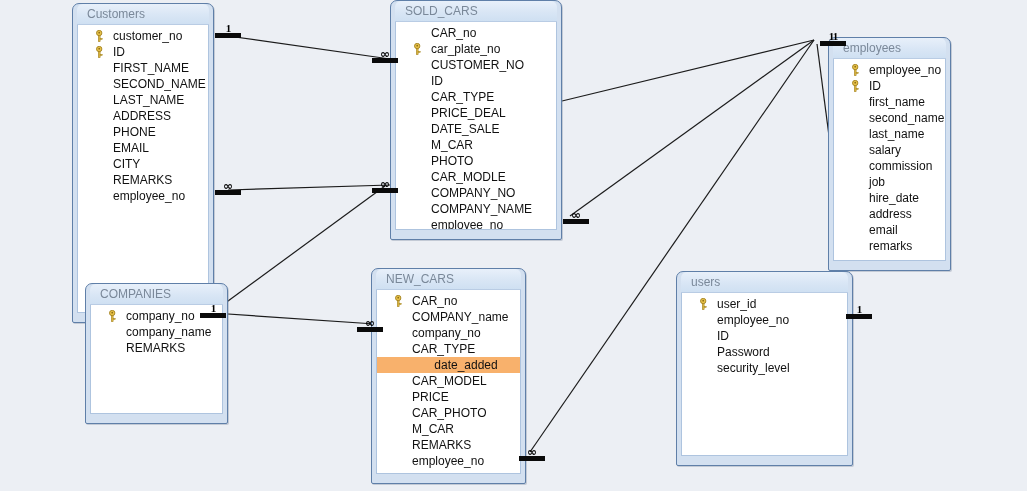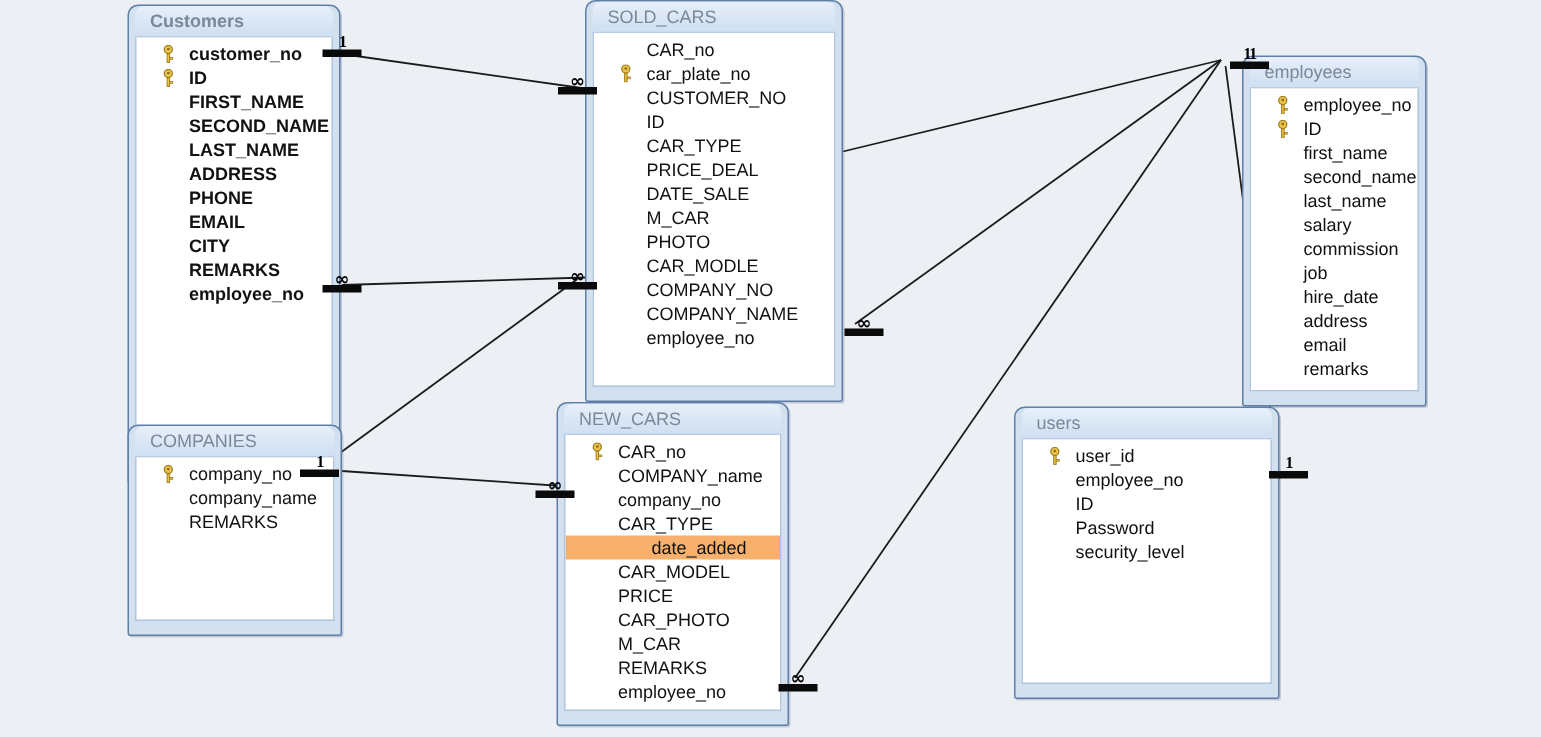--- a/index.html
+++ b/index.html
@@ -114,21 +114,21 @@
   <svg id="lines" width="1027" height="491" viewBox="0 0 1027 491">
       <line x1="228" y1="36" x2="390" y2="59" stroke="#1b1b1b" stroke-width="1.2"></line>
       <line x1="390" y1="185" x2="228" y2="190" stroke="#1b1b1b" stroke-width="1.2"></line>
       <line x1="562" y1="101" x2="814" y2="40" stroke="#1b1b1b" stroke-width="1.2"></line>
       <line x1="570" y1="216" x2="814" y2="40" stroke="#1b1b1b" stroke-width="1.2"></line>
       <line x1="530" y1="452" x2="814" y2="40" stroke="#1b1b1b" stroke-width="1.2"></line>
       <line x1="852" y1="312" x2="817" y2="44" stroke="#1b1b1b" stroke-width="1.2"></line>
       <line x1="213" y1="313" x2="375" y2="324" stroke="#1b1b1b" stroke-width="1.2"></line>
       <line x1="213" y1="312" x2="385" y2="186" stroke="#1b1b1b" stroke-width="1.2"></line>
     </svg>
-<div class="tbl" style="left: 85px; top: 3px; width: 142px; height: 320px; font-weight: bold;">
+<div class="tbl" style="left: 72px; top: 3px; width: 142px; height: 320px;">
       <div class="tbl-head">Customers</div>
       <div class="tbl-body">
         <div class="fld"><svg class="key-icon" viewBox="0 0 11 12">
             <g>
               <rect x="4.4" y="5.2" width="1.7" height="6.4" fill="#e8c24a" stroke="#9a7a17" stroke-width="0.6"></rect>
               <rect x="6.1" y="8.3" width="2.1" height="1.2" fill="#e8c24a" stroke="#9a7a17" stroke-width="0.5"></rect>
               <circle cx="5.2" cy="3" r="2.7" fill="#e8c24a" stroke="#9a7a17" stroke-width="0.8"></circle>
               <circle cx="5.2" cy="2.7" r="0.85" fill="#8a6a12"></circle>
             </g>
           </svg><span>customer_no</span></div>
@@ -144,21 +144,21 @@
         <div class="fld"><span>SECOND_NAME</span></div>
         <div class="fld"><span>LAST_NAME</span></div>
         <div class="fld"><span>ADDRESS</span></div>
         <div class="fld"><span>PHONE</span></div>
         <div class="fld"><span>EMAIL</span></div>
         <div class="fld"><span>CITY</span></div>
         <div class="fld"><span>REMARKS</span></div>
         <div class="fld"><span>employee_no</span></div>
       </div>
     </div>
-    <div class="tbl" style="left: 390px; top: 0px; width: 172px; height: 268px;">
+    <div class="tbl" style="left: 390px; top: 0px; width: 172px; height: 240px;">
       <div class="tbl-head">SOLD_CARS</div>
       <div class="tbl-body">
         <div class="fld"><span>CAR_no</span></div>
         <div class="fld"><svg class="key-icon" viewBox="0 0 11 12">
             <g>
               <rect x="4.4" y="5.2" width="1.7" height="6.4" fill="#e8c24a" stroke="#9a7a17" stroke-width="0.6"></rect>
               <rect x="6.1" y="8.3" width="2.1" height="1.2" fill="#e8c24a" stroke="#9a7a17" stroke-width="0.5"></rect>
               <circle cx="5.2" cy="3" r="2.7" fill="#e8c24a" stroke="#9a7a17" stroke-width="0.8"></circle>
               <circle cx="5.2" cy="2.7" r="0.85" fill="#8a6a12"></circle>
             </g>

